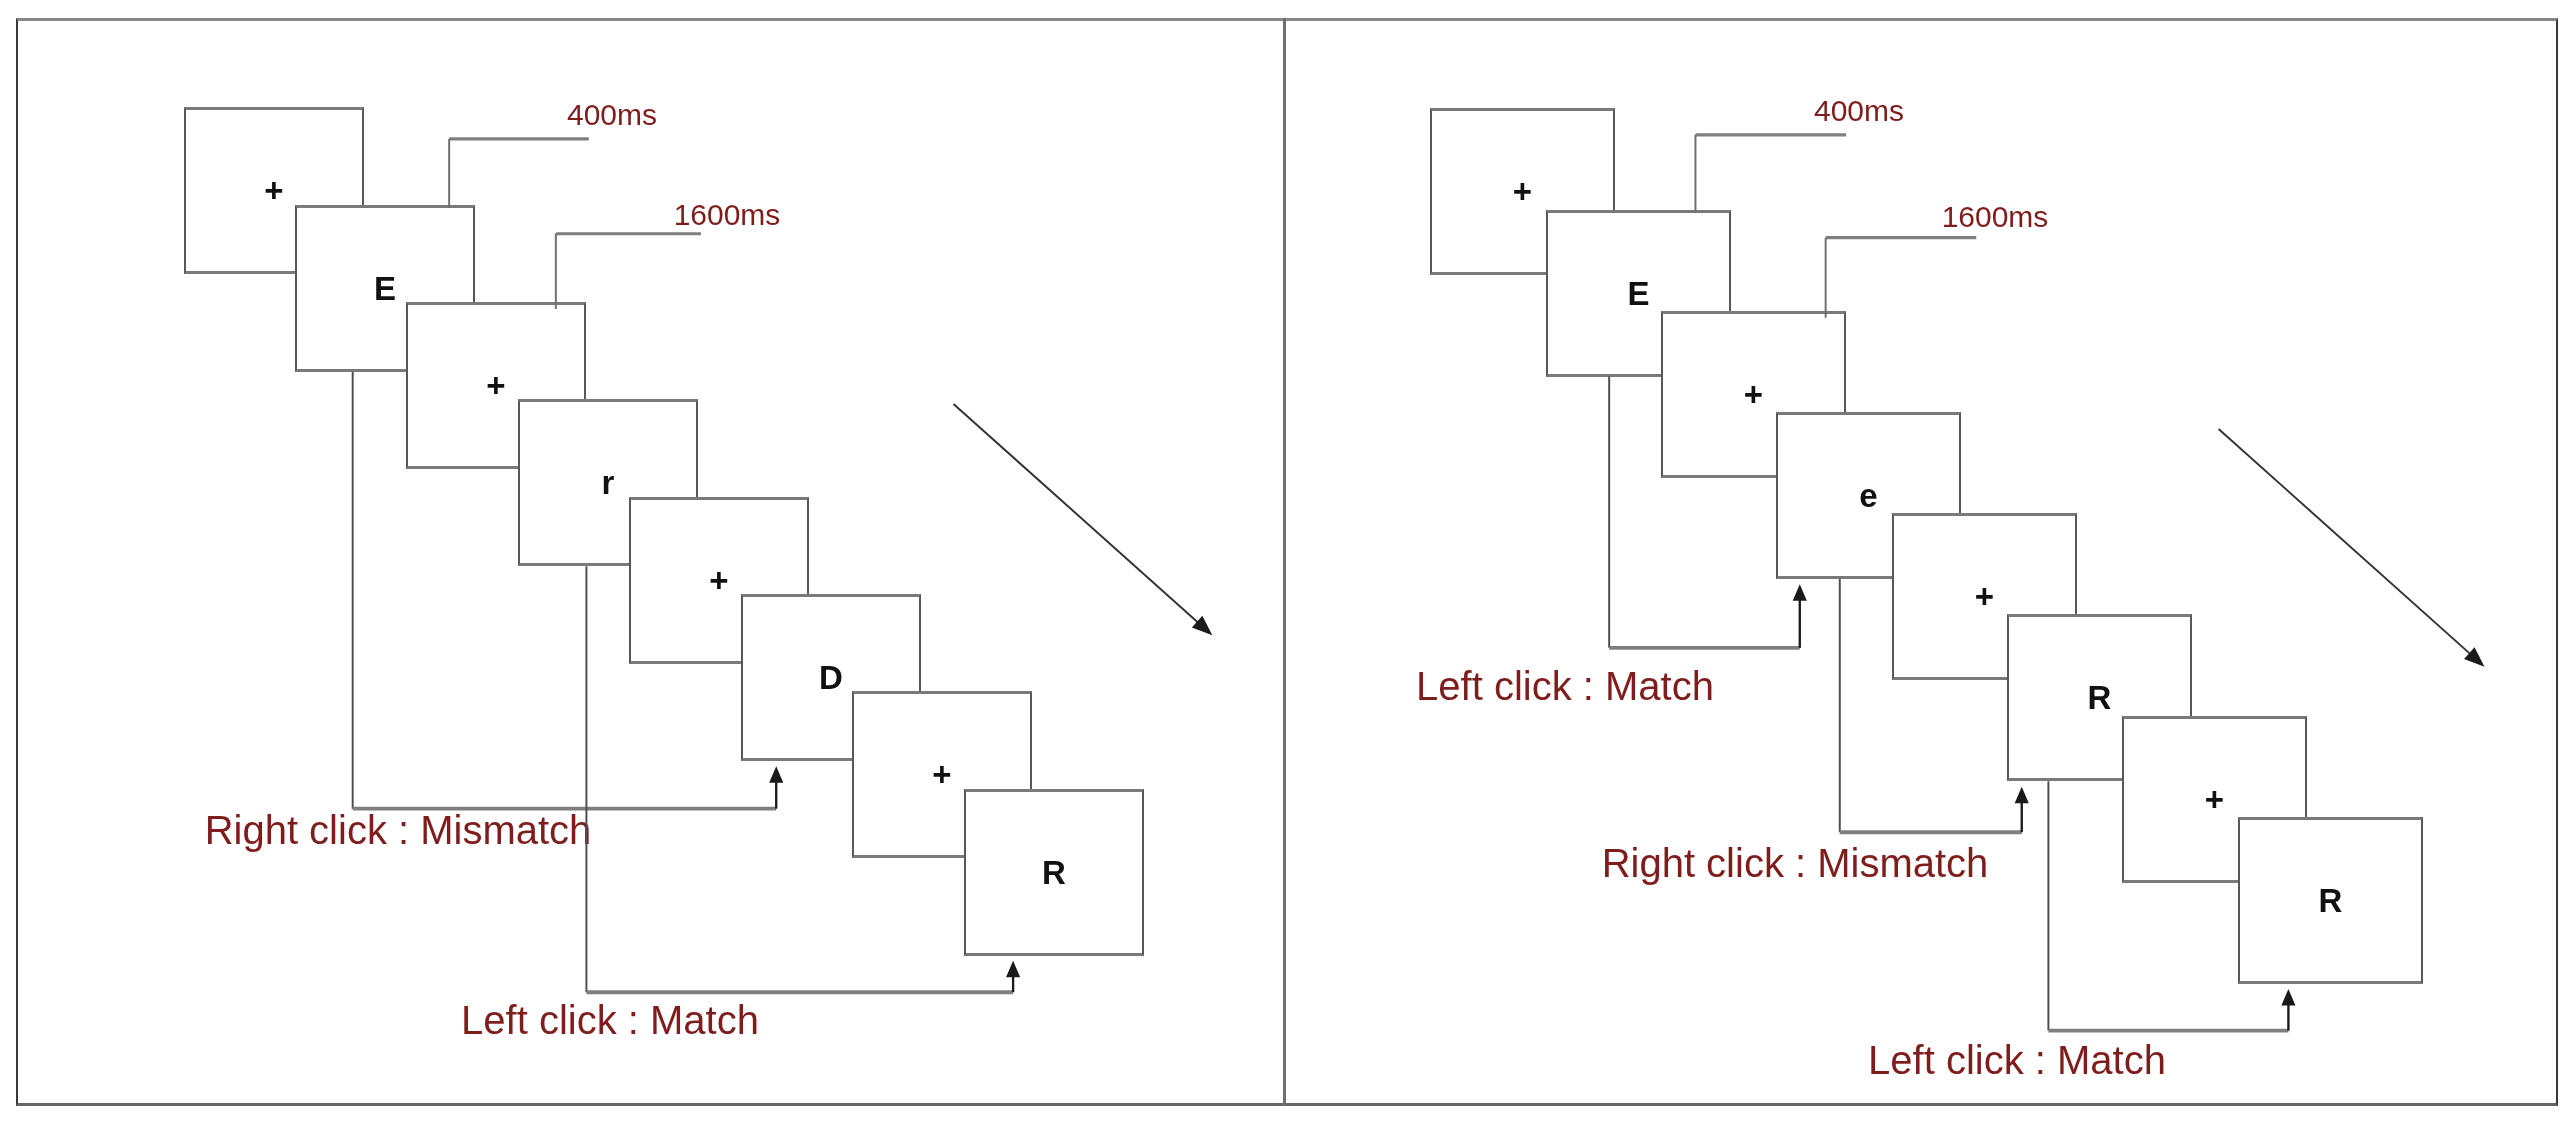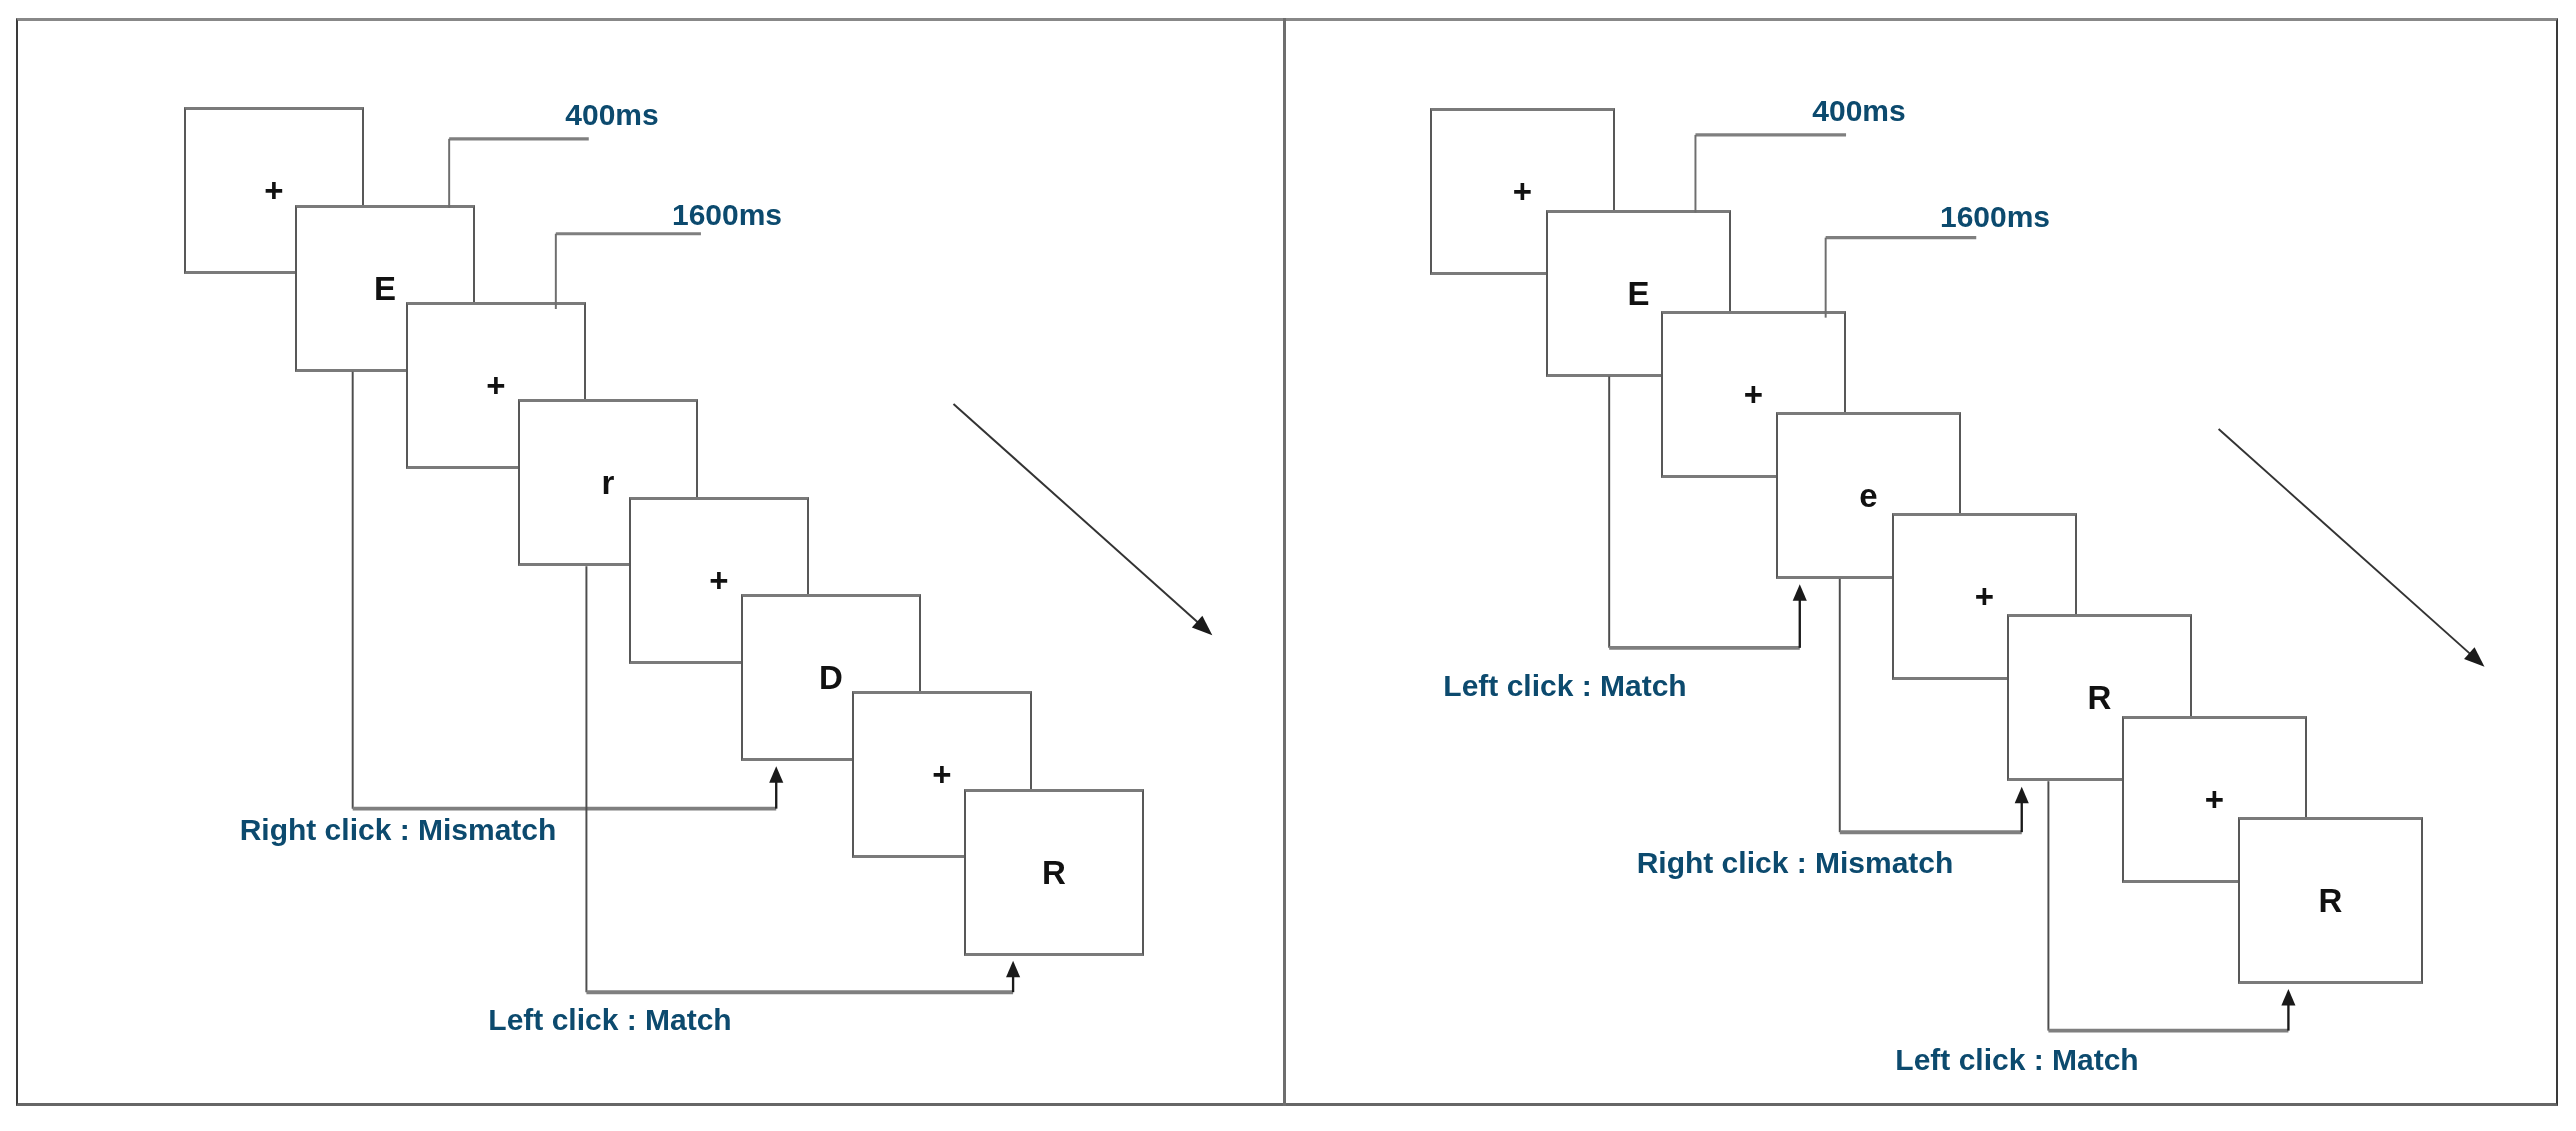--- a/index.html
+++ b/index.html
@@ -12,23 +12,23 @@
        box-sizing:border-box;background:transparent;}
   .panel-divider{position:absolute;left:1283px;top:18px;width:3.1px;height:1088px;
        background:#6e6e6e;}
   .panel-group{position:absolute;left:0;top:0;width:2576px;height:1131px;pointer-events:none;}
   .card{position:absolute;background:#ffffff;box-sizing:border-box;
        border-top:3.1px solid #7a7a7a;border-bottom:3.1px solid #7a7a7a;
        border-left:2.4px solid #585858;border-right:2.4px solid #585858;
        display:flex;align-items:center;justify-content:center;}
   .card .glyph{font-weight:bold;font-size:33px;color:#111111;line-height:1;}
   .diagram-label{position:absolute;transform:translate(-50%,-50%);
-       font-weight:bold;color:#0c4a6e;white-space:nowrap;}
+       font-weight:normal;color:#7f1d1d;white-space:nowrap;}
   .duration-label{font-size:30px;}
-  .response-label{font-size:30px;}
+  .response-label{font-size:40px;}
   svg.overlay{position:absolute;left:0;top:0;z-index:40;pointer-events:none;}
 </style>
 </head>
 <body>
 
 <div class="canvas">
   <div class="figure-border"></div>
   <div class="panel-divider"></div>
   <div class="panel-group" id="panel-0">
       <div class="card" style="left: 184px; top: 107px; width: 180px; height: 167px; z-index: 10;">

